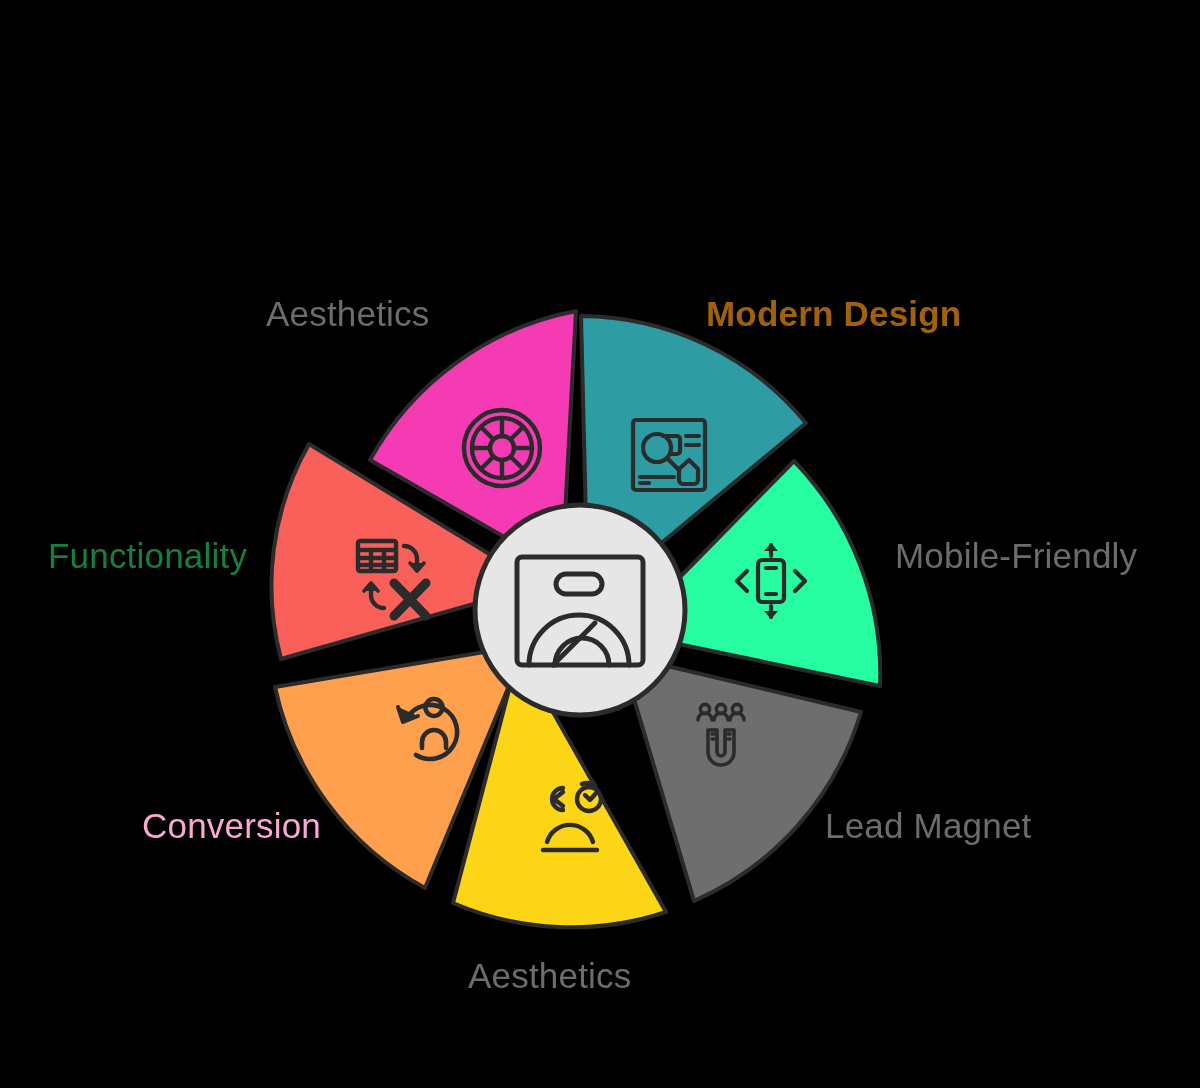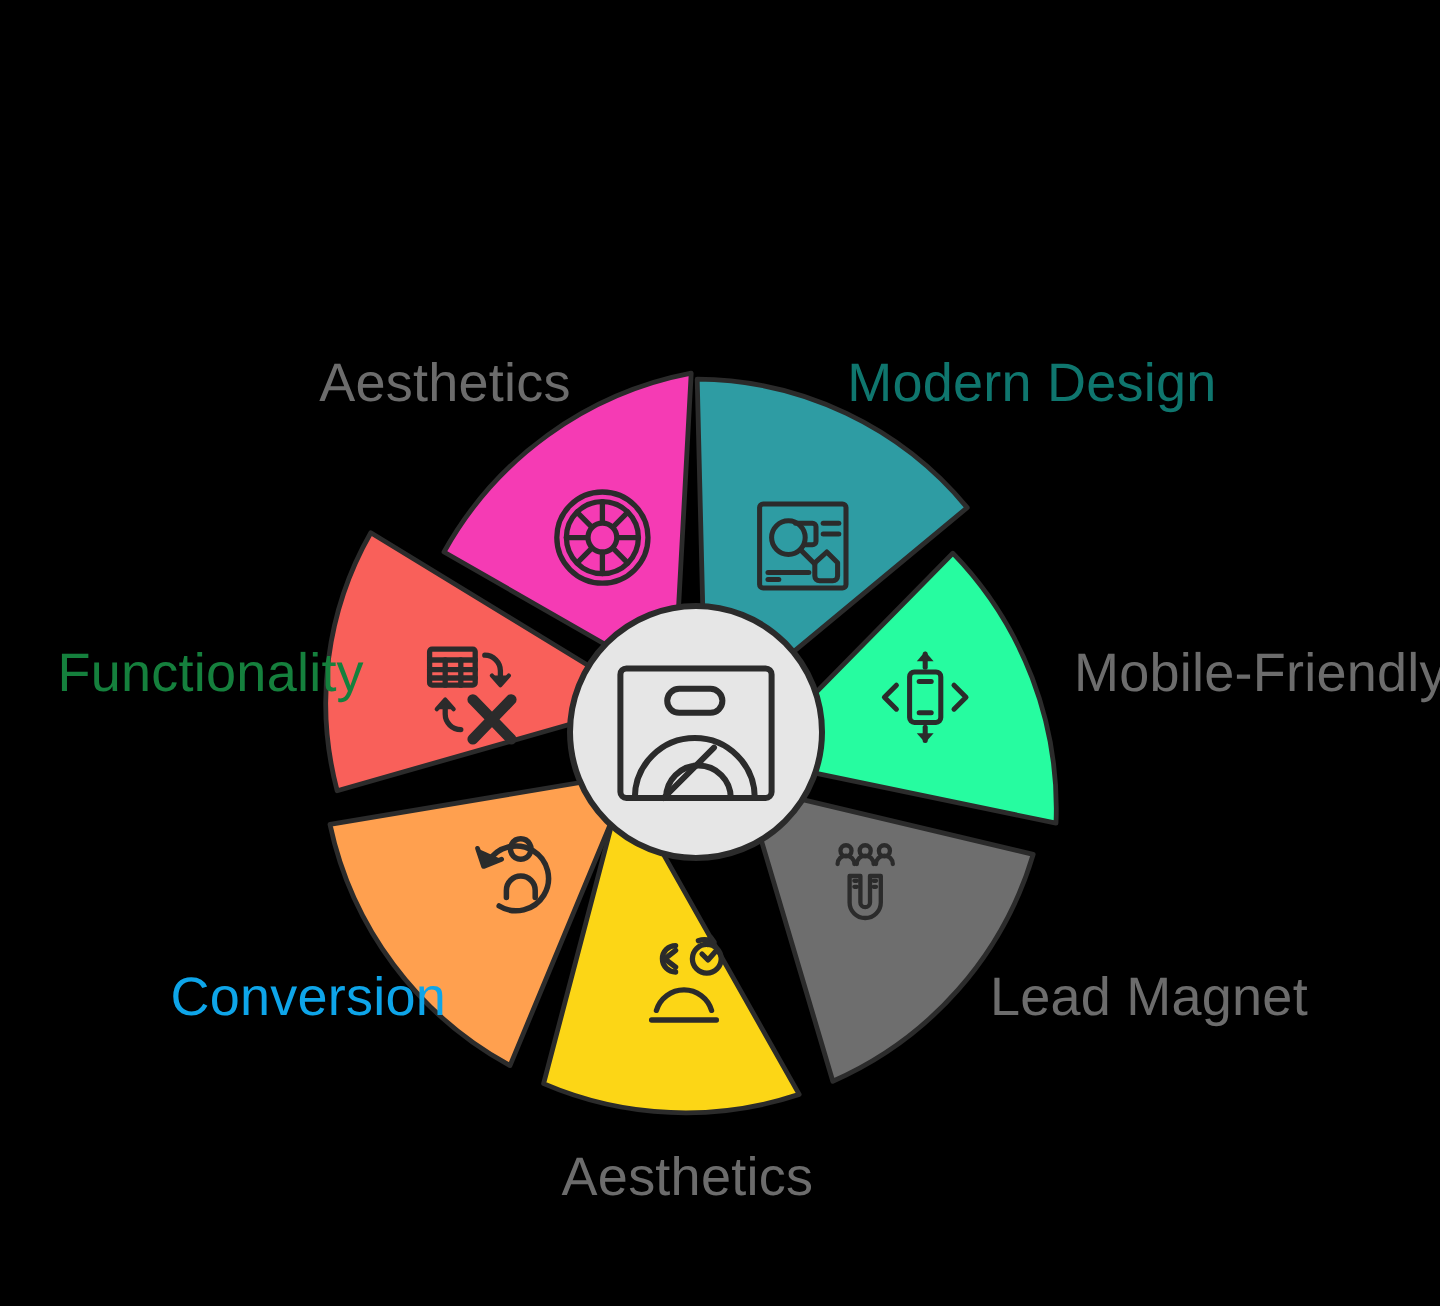--- a/index.html
+++ b/index.html
@@ -25,21 +25,21 @@
     left: 0;
     top: 0;
     width: 1200px;
     height: 1088px;
     display: block;
   }
   .label {
     position: absolute;
     color: #6c6c6c;
     font-family: "Liberation Sans", sans-serif;
-    font-size: 45px;
+    font-size: 35px;
     font-weight: 400;
     letter-spacing: 0.2px;
     line-height: 1;
     white-space: nowrap;
     -webkit-font-smoothing: antialiased;
   }
   .lbl-aesthetics     { left: 266px; top: 296px; }
   .lbl-modern         { left: 706px; top: 296px; }
   .lbl-mobile         { left: 895px; top: 538px; }
   .lbl-lead           { left: 825px; top: 808px; }
@@ -201,20 +201,20 @@
           <rect x="556" y="574" width="46" height="20" rx="10"></rect>
           <path d="M 529 665 a 50 50 0 0 1 100 0"></path>
           <path d="M 555 665 a 27 27 0 0 1 54 0"></path>
           <path d="M 553 665 L 595 623"></path>
         </g>
       </g>
     </g>
   </svg>
 
   <div class="label lbl-aesthetics" style="color: rgb(108, 108, 108);">Aesthetics</div>
-  <div class="label lbl-modern" style="color: #0f766e;">Modern Design</div>
+  <div class="label lbl-modern" style="color: #a16207; font-weight: bold;">Modern Design</div>
   <div class="label lbl-lead" style="color: rgb(108, 108, 108);">Lead Magnet</div>
   <div class="label lbl-mobile" style="color: rgb(108, 108, 108);">Mobile-Friendly</div>
   <div class="label lbl-engagement" style="color: rgb(108, 108, 108);">Aesthetics</div>
-  <div class="label lbl-conversion" style="color: #0ea5e9;">Conversion</div>
+  <div class="label lbl-conversion" style="color: #f9a8d4;">Conversion</div>
   <div class="label lbl-functionality" style="color: #15803d;">Functionality</div>
 
 </div>
 
 </body></html>

